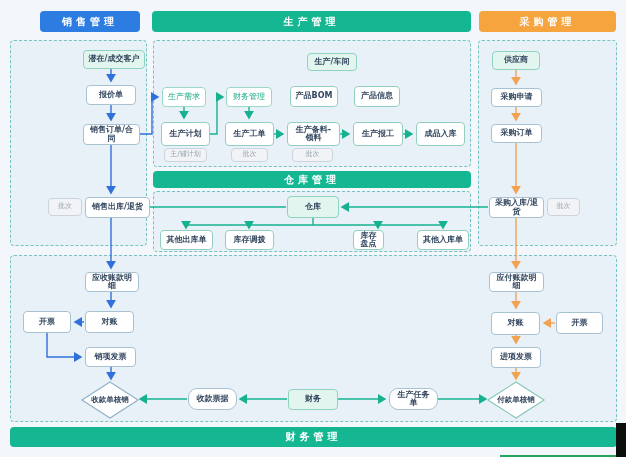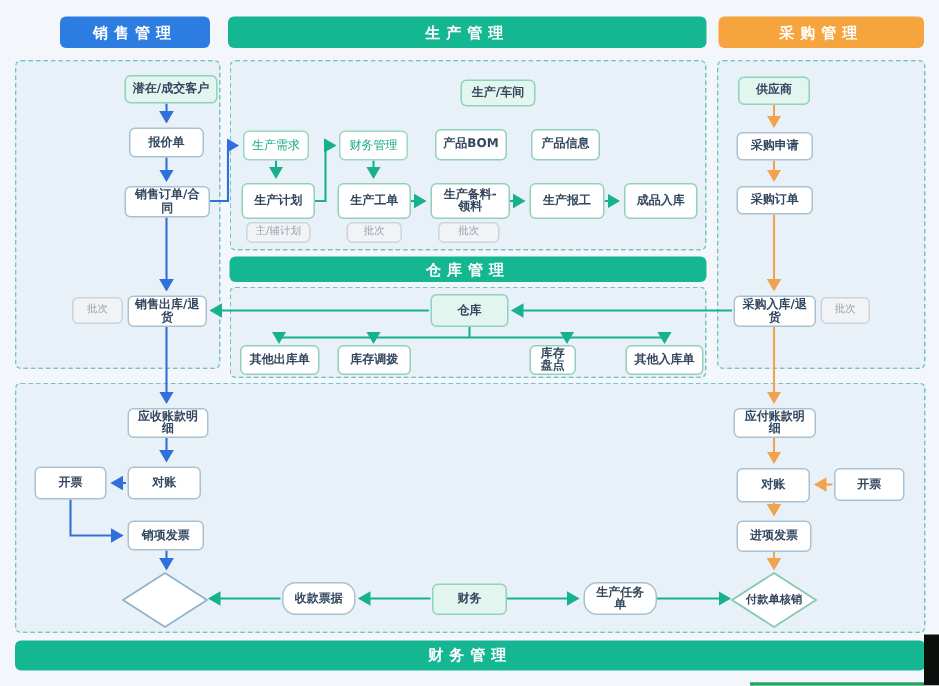--- a/index.html
+++ b/index.html
@@ -116,21 +116,21 @@
     <g>
       <polygon points="110,382 138,400 110,418 82,400" fill="#ffffff" stroke="#8fb3c9" stroke-width="1.2"></polygon>
       <polygon points="516,382 544,400 516,418 488,400" fill="#ffffff" stroke="#86c8b6" stroke-width="1.2"></polygon>
     </g>
   </svg>
 
   <div class="node greenfill" style="left:83px; top:50px; width:62px; height:19px;">潜在/成交客户</div>
   <div class="node" style="left:86px; top:85px; width:50px; height:20px;">报价单</div>
   <div class="node" style="left:83px; top:124px; width:57px; height:21px;">销售订单/合同</div>
   <div class="node tag" style="left:48px; top:198px; width:34px; height:18px;">批次</div>
-  <div class="node" style="left:85px; top:197px; width:53px; height:21px;">销售出库/退货</div>
+  <div class="node" style="left:85px; top:197px; width:65px; height:21px;">销售出库/退货</div>
 
   <div class="node greenfill" style="left:287px; top:53px; width:50px; height:18px;margin-left:20px;">生产/车间</div>
   <div class="node greentext" style="left:162px; top:87px; width:44px; height:20px;">生产需求</div>
   <div class="node greentext" style="left:226px; top:87px; width:46px; height:20px;">财务管理</div>
   <div class="node tealb" style="left:290px; top:86px; width:48px; height:21px;">产品BOM</div>
   <div class="node tealb" style="left:354px; top:86px; width:46px; height:21px;">产品信息</div>
   <div class="node tealb" style="left:161px; top:122px; width:49px; height:24px;">生产计划</div>
   <div class="node tag" style="left:164px; top:148px; width:43px; height:14px;">主/辅计划</div>
   <div class="node tealb" style="left:225px; top:122px; width:49px; height:24px;">生产工单</div>
   <div class="node tag" style="left:231px; top:148px; width:37px; height:14px;">批次</div>
@@ -148,20 +148,21 @@
   <div class="node greenfill" style="left:492px; top:51px; width:48px; height:19px;">供应商</div>
   <div class="node" style="left:491px; top:88px; width:51px; height:19px;">采购申请</div>
   <div class="node" style="left:491px; top:124px; width:51px; height:19px;">采购订单</div>
   <div class="node" style="left:489px; top:197px; width:55px; height:21px;">采购入库/退货</div>
   <div class="node tag" style="left:547px; top:198px; width:33px; height:18px;">批次</div>
 
   <div class="node" style="left:85px; top:272px; width:54px; height:20px;">应收账款明细</div>
   <div class="node" style="left:85px; top:311px; width:49px; height:22px;">对账</div>
   <div class="node" style="left:23px; top:311px; width:48px; height:22px;">开票</div>
   <div class="node" style="left:85px; top:347px; width:51px; height:20px;">销项发票</div>
+  <div class="diamond-label" style="left:84px; top:383px; width:52px; height:34px;">收款单核销</div>
   <div class="node round" style="left:188px; top:388px; width:49px; height:22px;">收款票据</div>
   <div class="node greenfill" style="left:288px; top:389px; width:50px; height:21px;">财务</div>
   <div class="node round" style="left:389px; top:388px; width:49px; height:22px;">生产任务单</div>
   <div class="diamond-label" style="left:490px; top:383px; width:52px; height:34px;">付款单核销</div>
   <div class="node" style="left:489px; top:272px; width:55px; height:20px;">应付账款明细</div>
   <div class="node" style="left:491px; top:312px; width:49px; height:23px;">对账</div>
   <div class="node" style="left:556px; top:312px; width:47px; height:22px;">开票</div>
   <div class="node" style="left:491px; top:347px; width:50px; height:21px;">进项发票</div>
 
   <div id="watermark">

